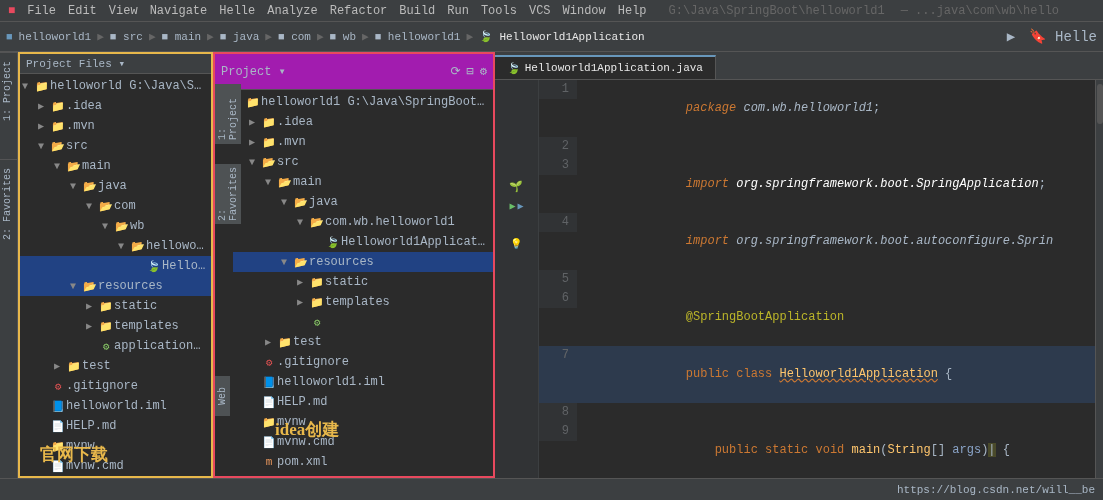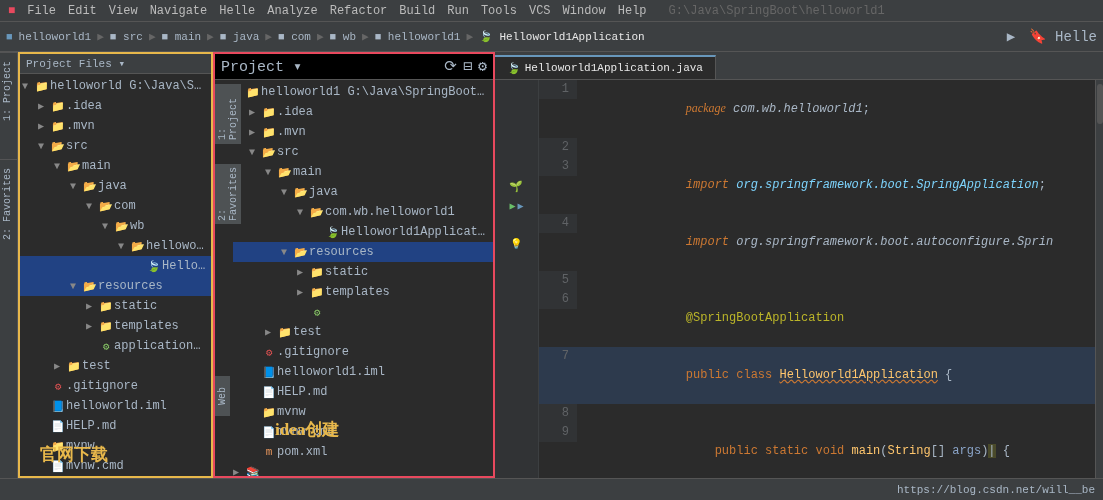--- a/index.html
+++ b/index.html
@@ -170,20 +170,21 @@
     <span>Helle</span>
     <span>Analyze</span>
     <span>Refactor</span>
     <span>Build</span>
     <span>Run</span>
     <span>Tools</span>
     <span>VCS</span>
     <span>Window</span>
     <span>Help</span>
     <span style="margin-left:10px; color:#666;">G:\Java\SpringBoot\helloworld1</span>
+    <span style="color:#666; margin-left:4px;">— ...java\com\wb\hello</span>
   </div>
 
   <div class="toolbar-row">
     <span style="color:#6897bb;">■</span>
     <span style="color:#a9b7c6;">helloworld1</span>
     <span style="color:#666;">▶</span>
     <span>■ src</span>
     <span style="color:#666;">▶</span>
     <span>■ main</span>
     <span style="color:#666;">▶</span>
@@ -315,21 +316,21 @@
           <span class="tree-label">mvnw.cmd</span>
         </div>
 
       </div>
 
       <div class="yellow-text" style="bottom:10px; left:20px; font-size:17px; color:#e8b84b;">官网下载</div>
     </div>
 
     <div style="width:282px; border:2px solid #e8495e; display:flex; flex-direction:column; position:relative; background:#2b2b2b; flex-shrink:0;">
 
-      <div style="background:#000000; padding:3px 6px; font-size:15px; color:#a9b7c6; display:flex; align-items:center; justify-content:space-between; border-bottom:1px solid #555;">
+      <div style="background:#a21caf; padding:10px 6px; font-size:12px; color:#a9b7c6; display:flex; align-items:center; justify-content:space-between; border-bottom:1px solid #555;">
         <span>Project ▾</span>
         <div style="display:flex; gap:6px;">
           <span>⟳</span>
           <span>⊟</span>
           <span>⚙</span>
         </div>
       </div>
 
       <div style="position:absolute; left:0; top:30px; writing-mode:vertical-rl; transform:rotate(180deg); background:#4e5254; color:#a9b7c6; font-size:10px; padding:4px 2px; cursor:pointer; z-index:5; height:60px; display:flex; align-items:center; justify-content:center;">
         1: Project
@@ -476,33 +477,33 @@
           <div style="height:19px; width:100%;"></div>
           <div style="height:19px; width:100%;"></div>
           <div style="height:19px; width:100%;"></div>
         </div>
 
         <div style="flex:1; overflow:auto;">
 
           <div class="code-line">
             <div class="line-number">1</div>
             <div class="line-content">
-              <span style="color:#cc7832; font-style:italic;font-family:Liberation Serif, serif;">package</span><span style="color:#a9b7c6;"> </span><span style="color:#a9b7c6; font-style:italic;">com.wb.helloworld1</span><span style="color:#a9b7c6;">;</span>
+              <span style="color:#cc7832; font-style:italic;">package</span><span style="color:#a9b7c6;"> </span><span style="color:#a9b7c6; font-style:italic;">com.wb.helloworld1</span><span style="color:#a9b7c6;">;</span>
             </div>
           </div>
 
           <div class="code-line">
             <div class="line-number">2</div>
             <div class="line-content"></div>
           </div>
 
           <div class="code-line">
             <div class="line-number">3</div>
             <div class="line-content">
-              <span style="color:#cc7832; font-style:italic;">import</span><span> </span><span style="color:#7dd3fc; font-style:italic;margin-top:6px;">org.springframework.boot.SpringApplication</span><span style="color:#a9b7c6;">;</span>
+              <span style="color:#cc7832; font-style:italic;">import</span><span> </span><span style="color:#ffffff; font-style:italic;margin-top:6px;">org.springframework.boot.SpringApplication</span><span style="color:#a9b7c6;">;</span>
             </div>
           </div>
 
           <div class="code-line">
             <div class="line-number">4</div>
             <div class="line-content">
               <span style="color:#cc7832; font-style:italic;">import</span><span> </span><span style="color:#a9b7c6; font-style:italic;">org.springframework.boot.autoconfigure.Sprin</span>
             </div>
           </div>
 

